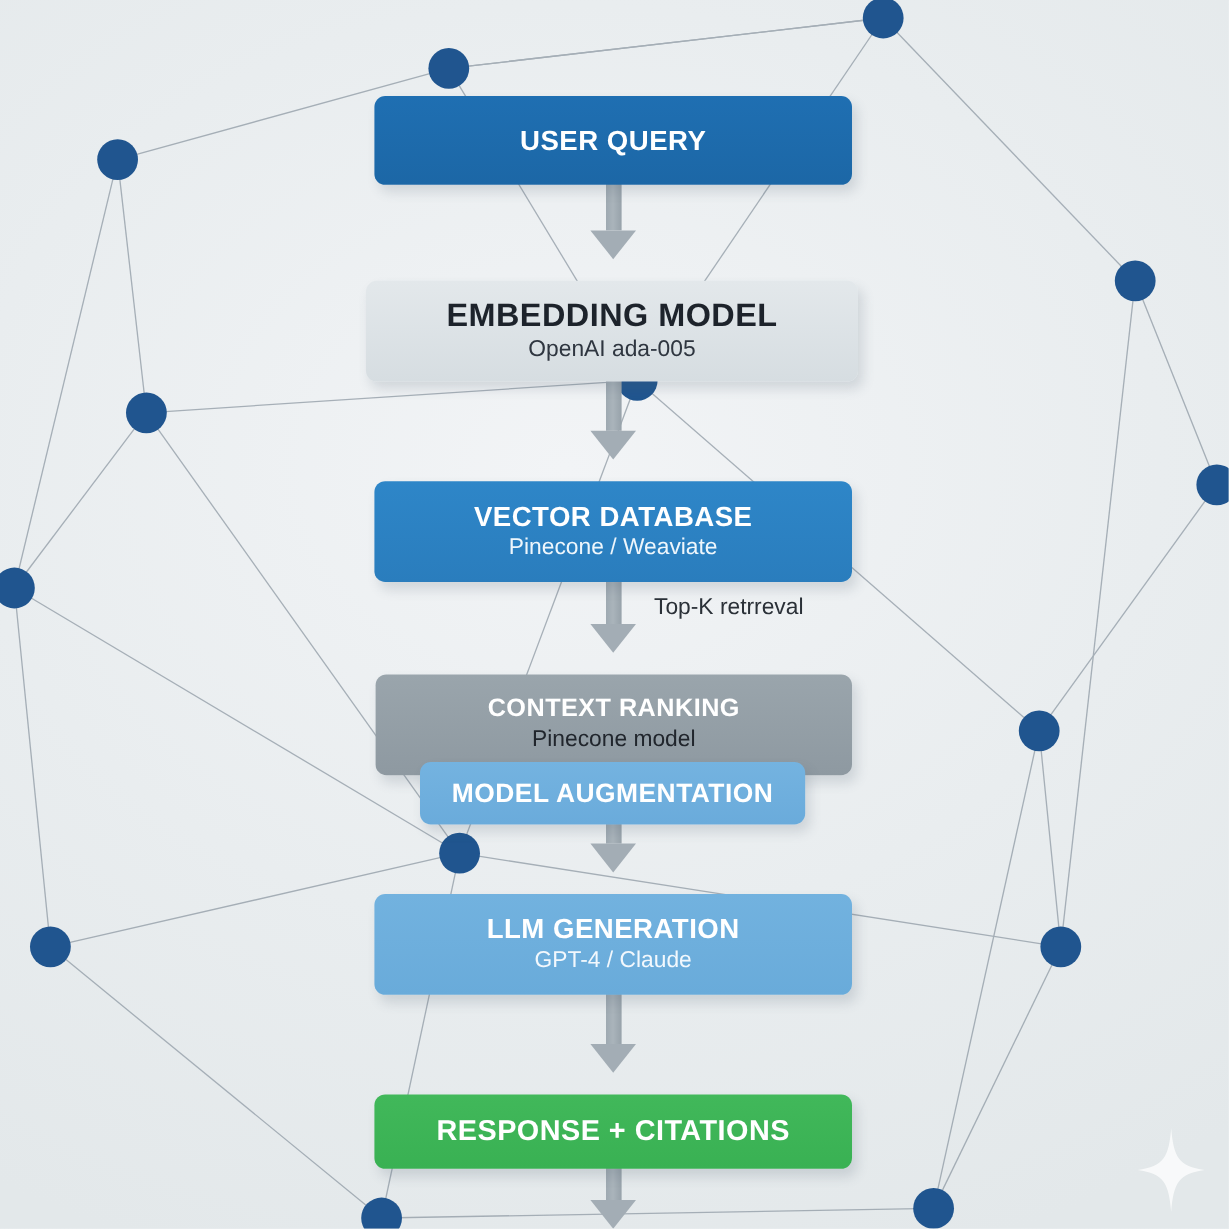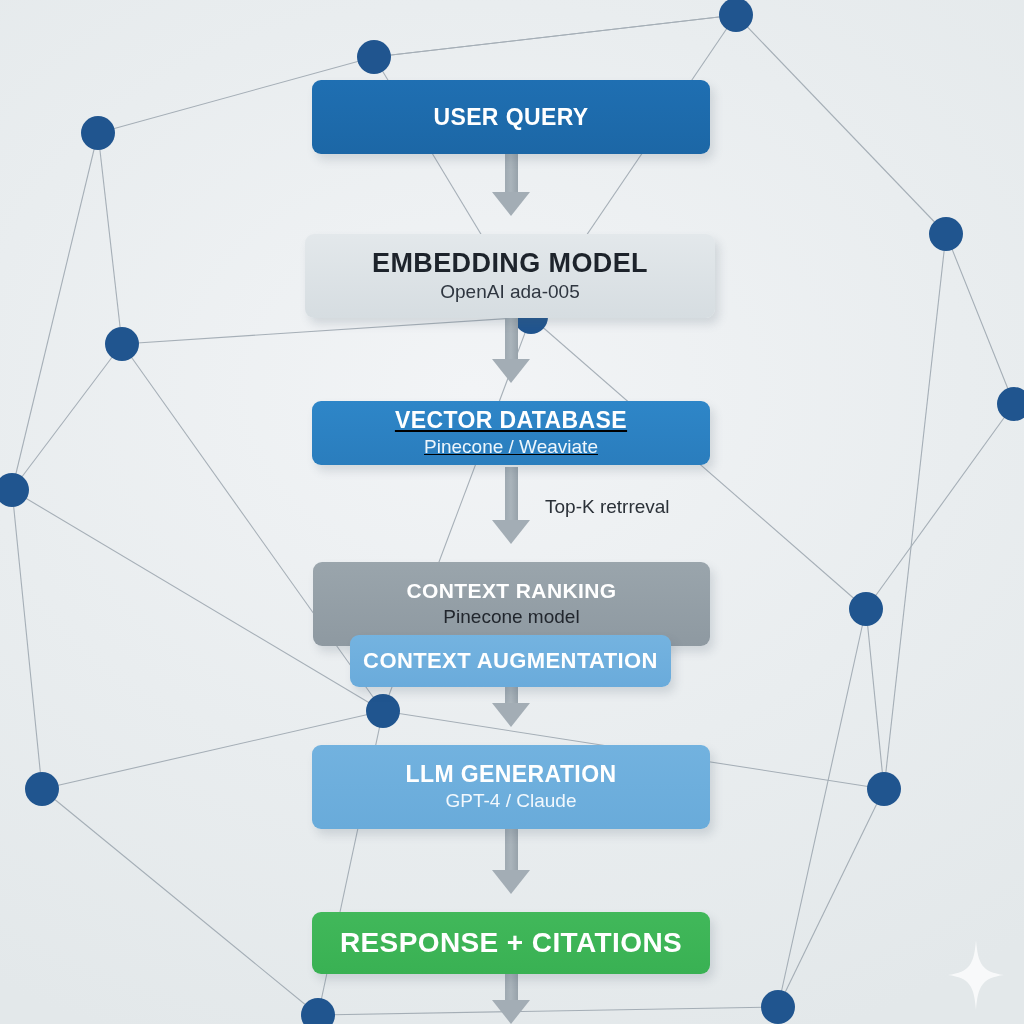--- a/index.html
+++ b/index.html
@@ -75,23 +75,22 @@
   .n-user .title { color: #ffffff; font-size: 23px; }
 
   .n-embed {
     left: 305px; top: 216px; width: 410px; height: 84px;
     background: linear-gradient(180deg, #e3e8eb 0%, #d6dde1 100%);
   }
   .n-embed .title { color: #1d232b; font-size: 27px; }
   .n-embed .subtitle { color: #2f3640; font-size: 19px; }
 
   .n-vector {
-    left: 312px; top: 383px; width: 398px; height: 64px;
+    left: 312px; top: 383px; width: 398px; height: 84px;
     background: linear-gradient(180deg, #2e86c8 0%, #2a7dbd 100%);
-    text-decoration: underline;
   }
   .n-vector .title { color: #ffffff; font-size: 23px; }
   .n-vector .subtitle { color: #eef6fc; font-size: 19px; }
 
   .n-context {
     left: 313px; top: 544px; width: 397px; height: 84px;
     background: linear-gradient(180deg, #9aa5ac 0%, #8e99a1 100%);
   }
   .n-context .title { color: #ffffff; font-size: 21px; }
   .n-context .subtitle { color: #21262d; font-size: 19px; }
@@ -107,21 +106,21 @@
     left: 312px; top: 727px; width: 398px; height: 84px;
     background: linear-gradient(180deg, #72b2df 0%, #69abda 100%);
   }
   .n-llm .title { color: #ffffff; font-size: 23px; }
   .n-llm .subtitle { color: #f2f8fd; font-size: 19px; }
 
   .n-response {
     left: 312px; top: 894px; width: 398px; height: 62px;
     background: linear-gradient(180deg, #41b85a 0%, #39b153 100%);
   }
-  .n-response .title { color: #ffffff; font-size: 28px; }
+  .n-response .title { color: #ffffff; font-size: 24px; }
 
   
   .arrow {
     position: absolute;
     left: 492px;
     width: 38px;
     display: block;
   }
   .arrow .stem {
     position: absolute;
@@ -250,21 +249,21 @@
       <div class="title">VECTOR DATABASE</div>
       <div class="subtitle">Pinecone / Weaviate</div>
     </div>
 
     <div class="node n-context">
       <div class="title">CONTEXT RANKING</div>
       <div class="subtitle">Pinecone model</div>
     </div>
 
     <div class="node n-prompt">
-      <div class="title">CONTEXT AUGMENTATION</div>
+      <div class="title">MODEL AUGMENTATION</div>
     </div>
 
     <div class="node n-llm">
       <div class="title">LLM GENERATION</div>
       <div class="subtitle">GPT-4 / Claude</div>
     </div>
 
     <div class="node n-response">
       <div class="title">RESPONSE + CITATIONS</div>
     </div>

